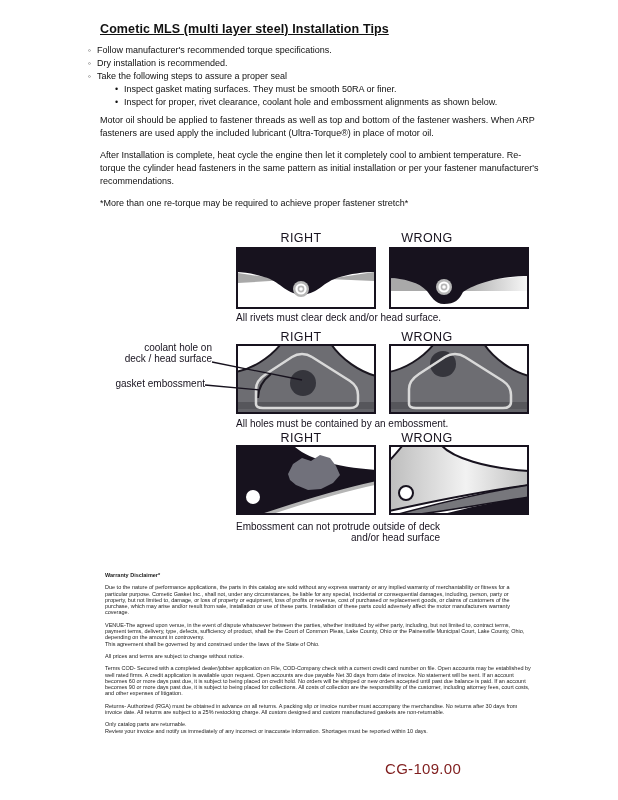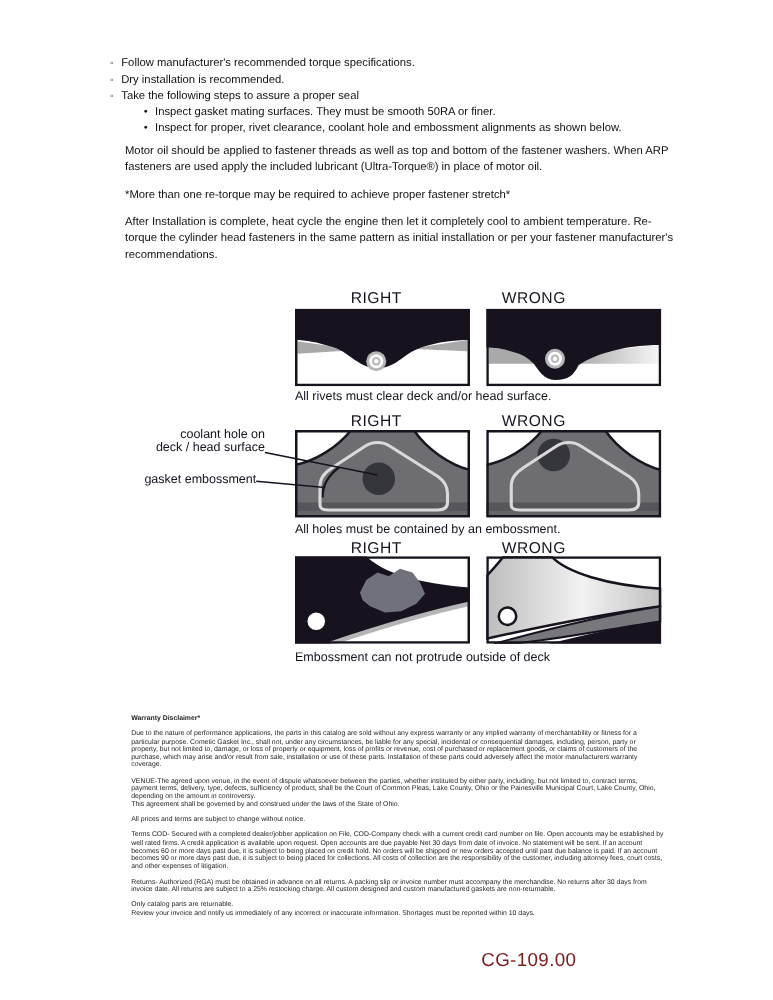--- a/index.html
+++ b/index.html
@@ -34,20 +34,21 @@
   .warranty p { margin:0 0 6px 0; }
   .warranty p.tight { margin:0; }
 
   .footer-code { position:absolute; left:385px; top:760px; font-size:15px; color:#7f1d1d; letter-spacing:0.3px; }
 </style>
 </head>
 <body>
 
 <div id="page">
 
+  <div class="title">Cometic MLS (multi layer steel) Installation Tips</div>
 
   <div class="bullets">
     <div class="b-row">
       <span class="mk">◦</span>
       <span>Follow manufacturer's recommended torque specifications.</span>
     </div>
     <div class="b-row">
       <span class="mk">◦</span>
       <span>Dry installation is recommended.</span>
     </div>
@@ -60,22 +61,22 @@
       <span>Inspect gasket mating surfaces.  They must be smooth 50RA or finer.</span>
     </div>
     <div class="b-row sub">
       <span class="mk">•</span>
       <span>Inspect for proper, rivet clearance, coolant hole and embossment alignments as shown below.</span>
     </div>
   </div>
 
   <div class="diesel">
     <p>Motor oil should be applied to fastener threads as well as top and bottom of the fastener washers. When ARP fasteners are used apply the included lubricant (Ultra-Torque®) in place of motor oil.</p>
+    <p>After Installation is complete, heat cycle the engine then let it completely cool to ambient temperature. Re-torque the cylinder head fasteners in the same pattern as initial installation or per your fastener manufacturer's recommendations.</p>
     <p>*More than one re-torque may be required to achieve proper fastener stretch*</p>
-    <p>After Installation is complete, heat cycle the engine then let it completely cool to ambient temperature. Re-torque the cylinder head fasteners in the same pattern as initial installation or per your fastener manufacturer's recommendations.</p>
   </div>
 
   <div class="dlabel" style="left:266px; top:231px;">RIGHT</div>
   <div class="dlabel" style="left:392px; top:231px;">WRONG</div>
 
   <svg class="dbox" style="left:236px; top:247px;" width="140" height="62" viewBox="0 0 140 62">
     <rect x="0" y="0" width="140" height="62" fill="#ffffff"></rect>
     <polygon points="2,26 50,33 2,36" fill="#a9a9a9"></polygon>
     <polygon points="138,25 92,32 138,34" fill="#a9a9a9"></polygon>
     <path d="M0,0 H140 V25 C126,25 114,27 104,30 C86,35 84,46 66,48 C48,46 44,34 28,30 C18,27 9,25 0,25 Z" fill="#17121e"></path>
@@ -176,20 +177,21 @@
     <rect x="0" y="0" width="140" height="70" fill="#ffffff"></rect>
     <path d="M0,16 C6,10 10,5 14,0 H52 C64,13 96,23 140,26 L140,40 C95,46 45,56 0,66 Z" fill="url(#g3w)" stroke="#17121e" stroke-width="2"></path>
     <path d="M6,70 C50,58 95,47 140,40 L140,52 C100,58 60,66 22,70 L6,70 Z" fill="#77777c" stroke="#17121e" stroke-width="1.5"></path>
     <path d="M140,52 C110,56 78,63 50,70 L140,70 Z" fill="#17121e"></path>
     <circle cx="17" cy="48" r="7" fill="#ffffff" stroke="#17121e" stroke-width="2"></circle>
     <rect x="1" y="1" width="138" height="68" fill="none" stroke="#17121e" stroke-width="2"></rect>
   </svg>
 
   <div class="cap" style="top:521px;">
     <div>Embossment can not protrude outside of deck</div>
+    <div>and/or head surface</div>
   </div>
 
   <div class="warranty">
     <div class="wh">Warranty Disclaimer*</div>
     <p>Due to the nature of performance applications, the parts in this catalog are sold without any express warranty or any implied warranty of merchantability or fitness for a particular purpose.  Cometic Gasket Inc., shall not, under any circumstances, be liable for any special, incidental or consequential damages, including, person, party or property, but not limited to, damage, or loss of property or equipment, loss of profits or revenue, cost of purchased or replacement goods, or claims of customers of the purchase, which may arise and/or result from sale, installation or use of these parts.  Installation of these parts could adversely affect the motor manufacturers warranty coverage.</p>
     <p class="tight">VENUE-The agreed upon venue, in the event of dispute whatsoever between the parties, whether instituted by either party, including, but not limited to, contract terms, payment terms, delivery, type, defects, sufficiency of product, shall be the Court of Common Pleas, Lake County, Ohio or the Painesville Municipal Court, Lake County, Ohio, depending on the amount in controversy.</p>
     <p>This agreement shall be governed by and construed under the laws of the State of Ohio.</p>
     <p>All prices and terms are subject to change without notice.</p>
     <p>Terms COD- Secured with a completed dealer/jobber application on File, COD-Company check with a current credit card number on file.  Open accounts may be established by well rated firms.  A credit application is available upon request.  Open accounts are due payable Net 30 days from date of invoice.  No statement will be sent.  If an account becomes 60 or more days past due, it is subject to being placed on credit hold.  No orders will be shipped or new orders accepted until past due balance is paid.  If an account becomes 90 or more days past due, it is subject to being placed for collections.  All costs of collection are the responsibility of the customer, including attorney fees, court costs, and other expenses of litigation.</p>
     <p>Returns- Authorized (RGA) must be obtained in advance on all returns.  A packing slip or invoice number must accompany the merchandise.  No returns after 30 days from invoice date.  All returns are subject to a 25% restocking charge.  All custom designed and custom manufactured gaskets are non-returnable.</p>

